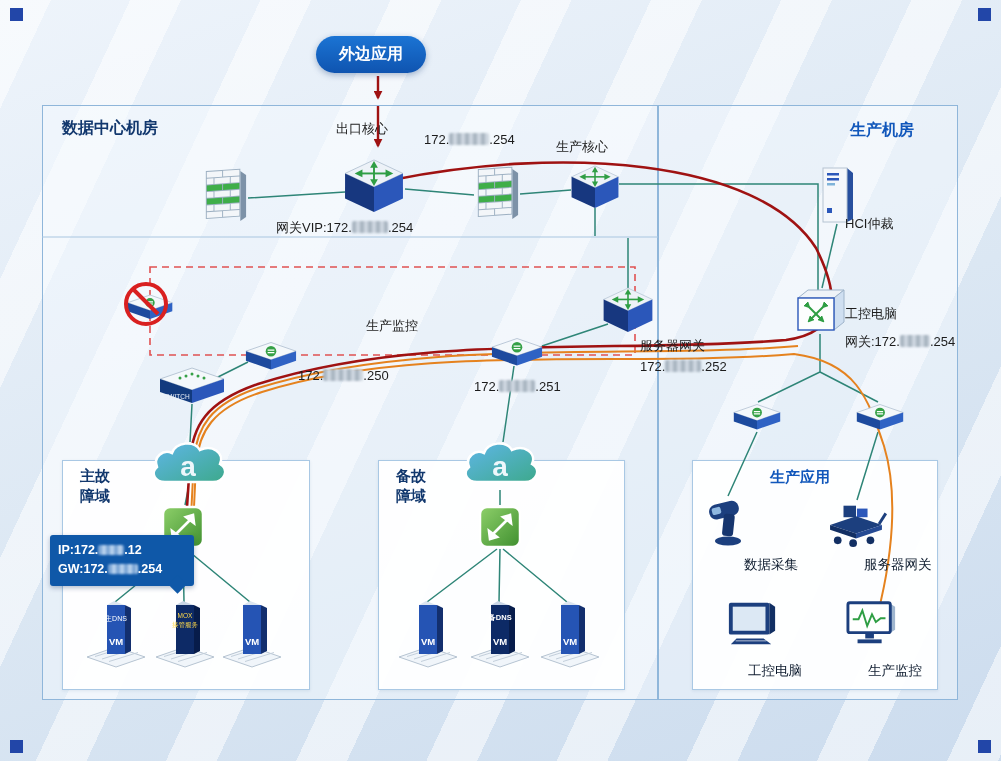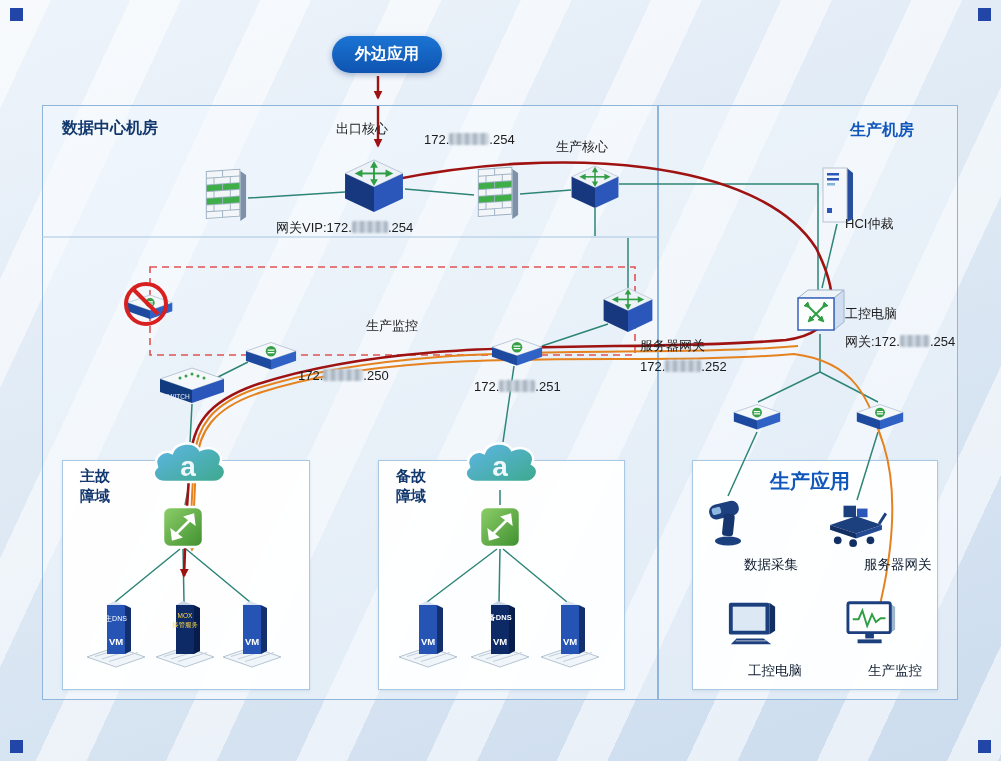--- a/index.html
+++ b/index.html
@@ -9,30 +9,30 @@
   #canvas::before{content:"";position:absolute;inset:0;
     background:repeating-linear-gradient(115deg,rgba(255,255,255,.55) 0 46px,rgba(255,255,255,0) 46px 118px);}
   .corner{position:absolute;width:13px;height:13px;background:#2246a8;}
   .region{position:absolute;border:1px solid #8fb6da;background:rgba(247,251,254,.45);box-sizing:border-box;}
   .subbox{position:absolute;border:1px solid #a9c8e4;background:rgba(255,255,255,.93);box-sizing:border-box;
     box-shadow:0 1px 3px rgba(40,80,130,.10);}
   .lbl{position:absolute;font-size:13px;color:#1c1c1c;white-space:nowrap;}
   .title-dark{position:absolute;font-size:16px;font-weight:bold;color:#12386e;}
   .title-blue{position:absolute;font-size:16px;font-weight:bold;color:#1157bb;}
   .fault-title{position:absolute;font-size:15px;font-weight:bold;color:#12386e;white-space:pre-line;line-height:1.3;}
-  .app-title{position:absolute;font-size:20px;font-weight:bold;color:#1157bb;}
+  .app-title{position:absolute;font-size:15px;font-weight:bold;color:#1157bb;}
   .app-lbl{position:absolute;font-size:13.5px;color:#0d1b2e;white-space:nowrap;margin-left:26px;}
   .node{position:absolute;}
   .node svg{display:block;width:100%;height:100%;}
   .mosaic{display:inline-block;height:12px;border-radius:2px;vertical-align:-1px;
     background:repeating-linear-gradient(90deg,#aab6c2 0 4px,#cdd6df 4px 8px);filter:blur(1.3px);}
   .mosaic.light{background:repeating-linear-gradient(90deg,#7fa8d6 0 4px,#b5cfec 4px 8px);height:10px;}
   .badge{position:absolute;left:316px;top:36px;width:110px;height:37px;border-radius:19px;
     background:linear-gradient(180deg,#1b74d4,#0f54b0);color:#fff;font-size:16px;font-weight:bold;
-    display:flex;align-items:center;justify-content:center;box-shadow:0 2px 6px rgba(20,60,120,.35);z-index:5;margin-left:16px;}
+    display:flex;align-items:center;justify-content:center;box-shadow:0 2px 6px rgba(20,60,120,.35);z-index:5;}
   .ban{position:absolute;left:124px;top:282px;width:44px;height:44px;border:4px solid #d92020;border-radius:50%;
     box-sizing:border-box;z-index:6;}
   .ban::after{content:"";position:absolute;left:50%;top:-1px;width:4px;height:34px;background:#d92020;
     transform:translateX(-50%) rotate(-45deg);}
   .tooltip{position:absolute;left:50px;top:535px;width:128px;padding:6px 8px;background:#0f58a8;color:#fff;
     font-size:12.5px;font-weight:bold;line-height:1.55;border-radius:3px;z-index:7;box-shadow:0 2px 5px rgba(0,40,90,.3);}
   .tooltip .tail{position:absolute;right:10px;bottom:-5px;width:13px;height:13px;background:#0f58a8;transform:rotate(45deg);}
   #wires{position:absolute;left:0;top:0;pointer-events:none;}
 </style>
 </head>
@@ -501,14 +501,19 @@
   <div class="lbl" style="left:640px;top:359px"><span>172.</span><span class="mosaic" style="width:36px"></span><span>.252</span></div>
   <div class="lbl" style="left:845px;top:215px">HCI仲裁</div>
   <div class="lbl" style="left:845px;top:305px">工控电脑</div>
   <div class="lbl" style="left:845px;top:333px"><span>网关:172.</span><span class="mosaic" style="width:30px"></span><span>.254</span></div>
 
   <div class="app-lbl" style="left:718px;top:556px">数据采集</div>
   <div class="app-lbl" style="left:838px;top:556px">服务器网关</div>
   <div class="app-lbl" style="left:722px;top:662px">工控电脑</div>
   <div class="app-lbl" style="left:842px;top:662px">生产监控</div>
 
+  <div class="tooltip">
+    <div><span>IP:172.</span><span class="mosaic light" style="width:26px"></span><span>.12</span></div>
+    <div><span>GW:172.</span><span class="mosaic light" style="width:30px"></span><span>.254</span></div>
+    <div class="tail"></div>
+  </div>
 
 </div>
 
 </body></html>

